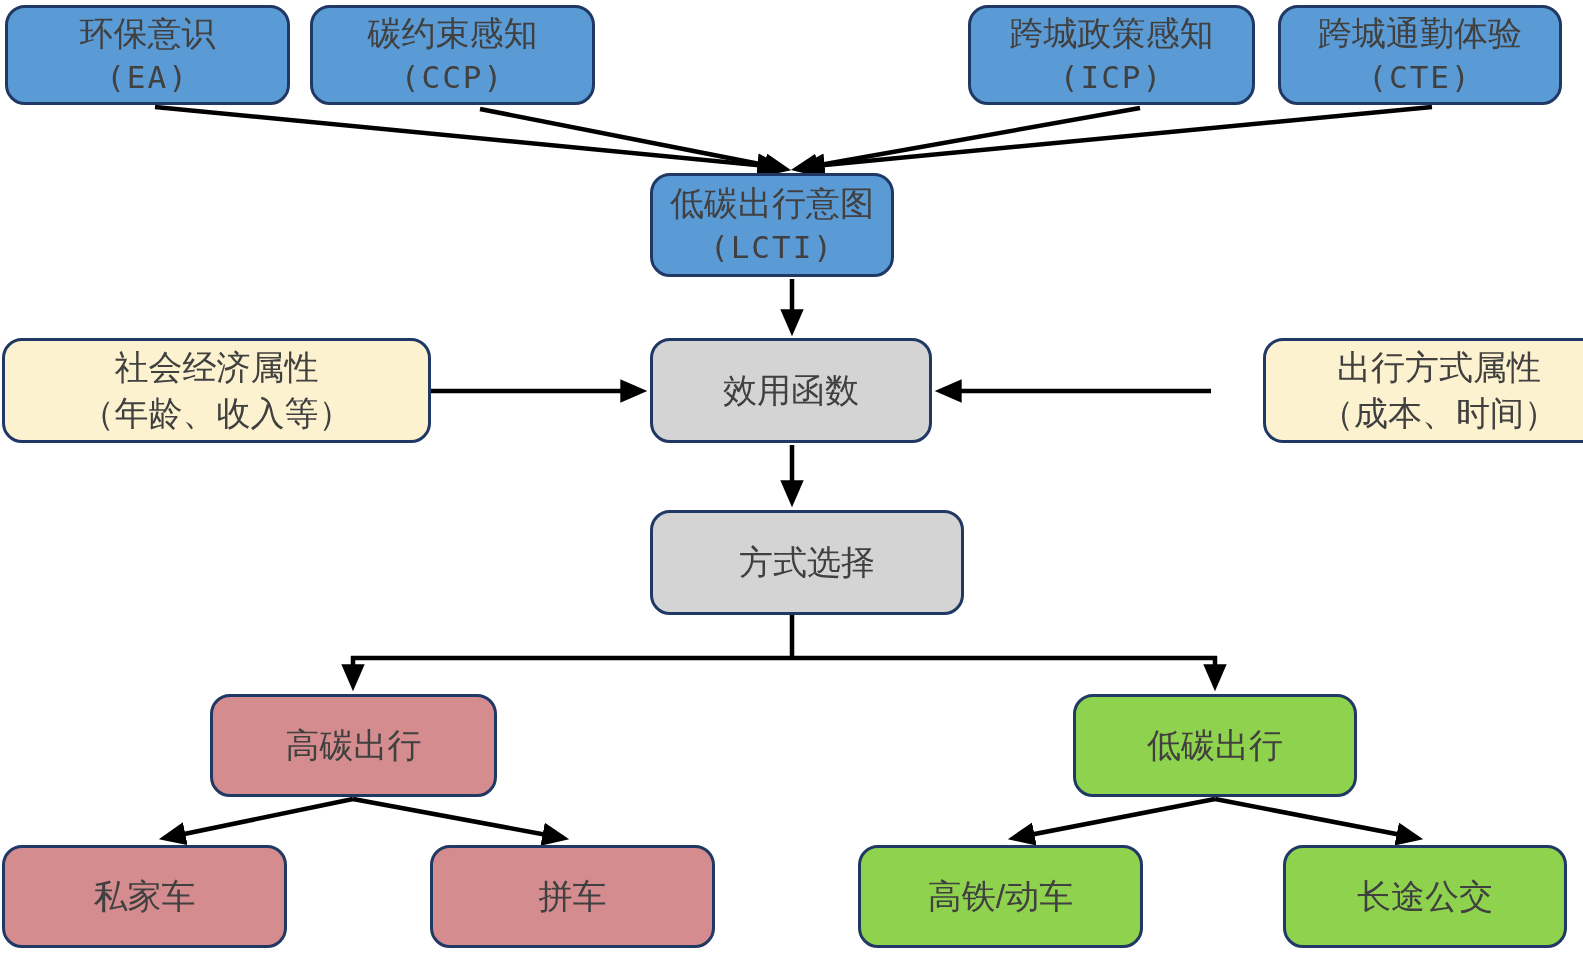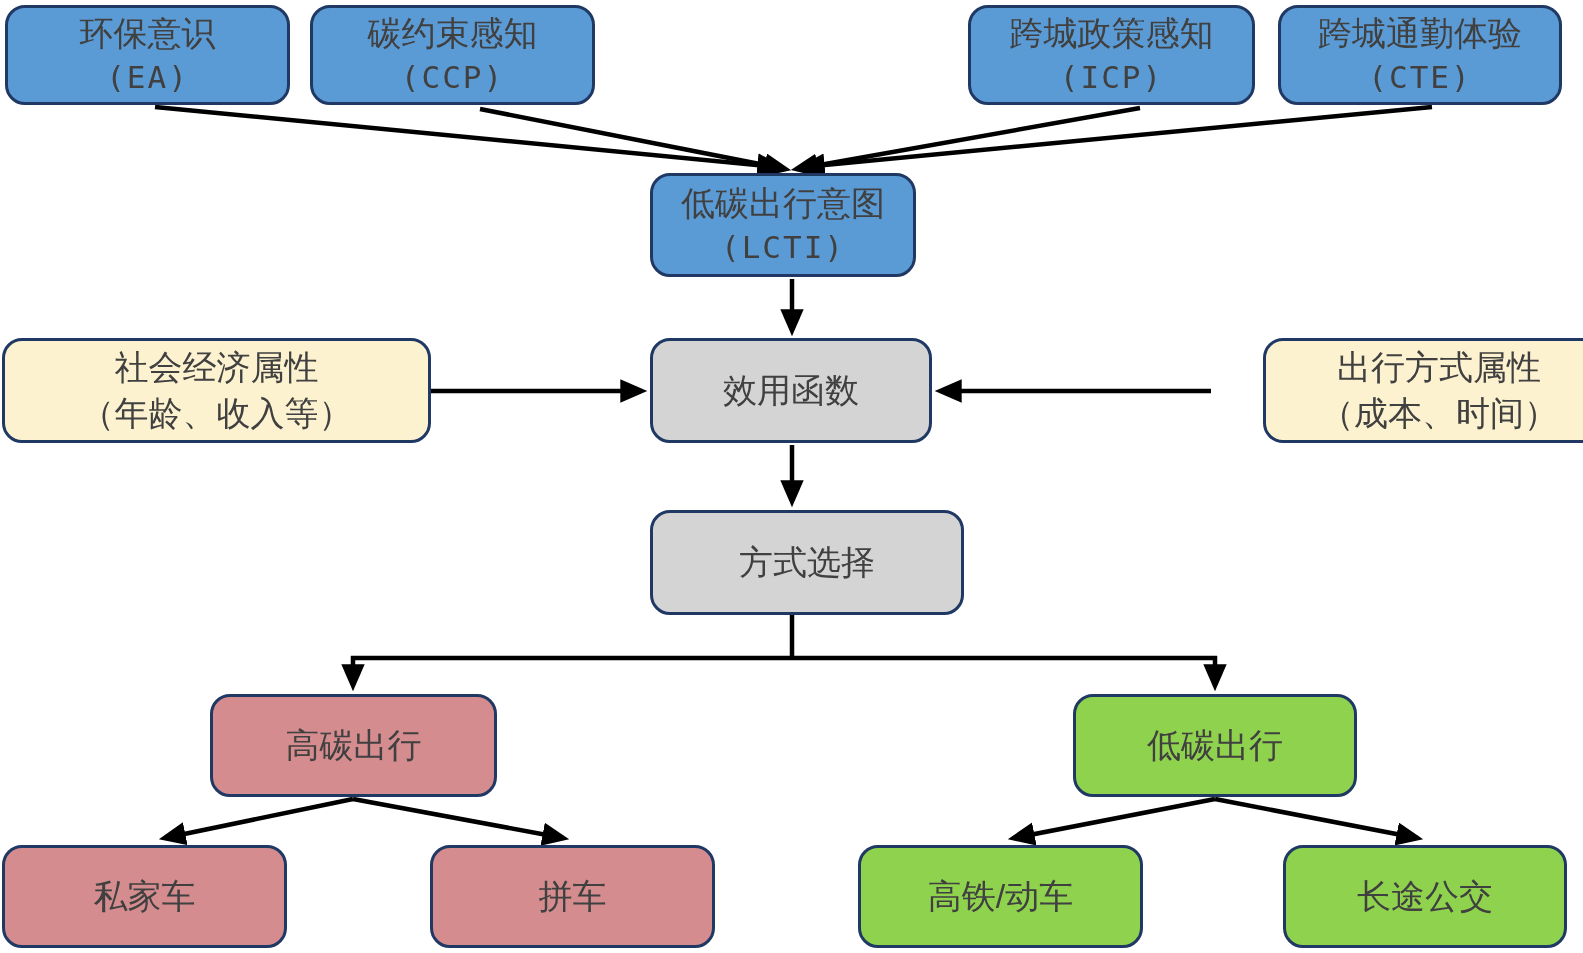--- a/index.html
+++ b/index.html
@@ -86,21 +86,21 @@
   <div class="node blue" style="left:968px; top:5px; width:287px; height:100px;">
     <span>跨城政策感知</span>
     <span class="latin">(ICP)</span>
   </div>
 
   <div class="node blue" style="left:1278px; top:5px; width:284px; height:100px;">
     <span>跨城通勤体验</span>
     <span class="latin">(CTE)</span>
   </div>
 
-  <div class="node blue" style="left:650px; top:173px; width:266px; height:104px;justify-content:center;">
+  <div class="node blue" style="left:650px; top:173px; width:244px; height:104px;justify-content:center;">
     <span>低碳出行意图</span>
     <span class="latin">(LCTI)</span>
   </div>
 
   <div class="node yellow" style="left:2px; top:338px; width:429px; height:105px;">
     <span>社会经济属性</span>
     <span>（年龄、收入等）</span>
   </div>
 
   <div class="node gray" style="left:650px; top:338px; width:282px; height:105px;">

